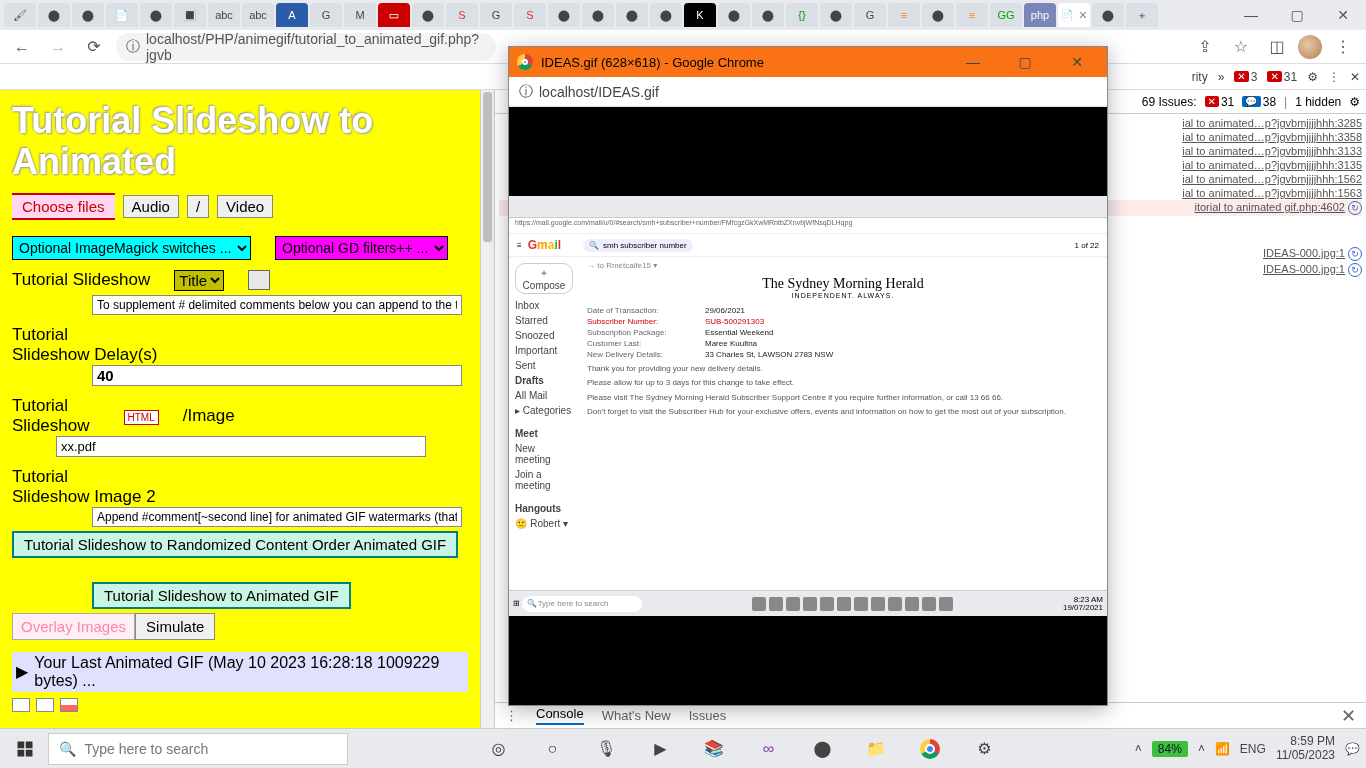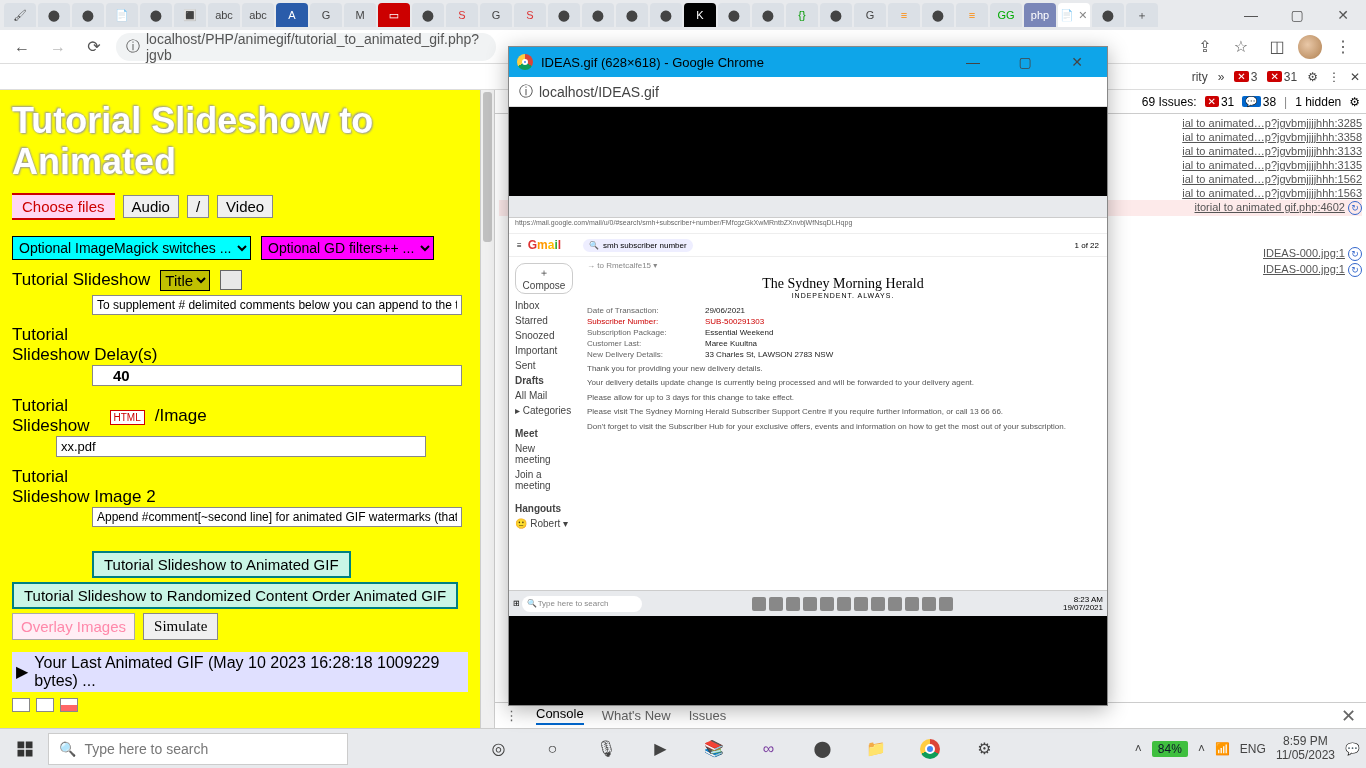--- a/index.html
+++ b/index.html
@@ -31,51 +31,51 @@
 
 .page { position:absolute; top:90px; left:0; right:0; bottom:40px; display:flex; }
 .yellow { background: #ffff00; width: 480px; padding: 10px 12px; font-family: Georgia, "Times New Roman", serif; color:#000; position:relative;}
 .page-scroll { width:14px; background:#f0f0f0; border-left:1px solid #ccc; position:relative;}
 .page-scroll .thumb { position:absolute; left:2px; right:2px; top:2px; height:150px; background:#c0c0c0; border-radius:3px;}
 
 h1.bigtitle { font-size:36px; font-weight:bold; color:#fff; text-shadow: 1px 1px 2px #999, -1px -1px 2px #999; line-height:1.15; font-family: Arial, sans-serif; }
 .title-row { display:flex; align-items:flex-end; gap:10px; flex-wrap:wrap; }
 .choose-btn { background:#ffd6f3; border-top:2px solid #c00; border-bottom:2px solid #c00; border-left:none; border-right:none; padding:3px 10px; font-size:15px; color:#c00;}
 .media-btn { background:#f0f0f0; border:1px solid #888; padding:2px 8px; font-size:15px;}
-.row { margin-top:10px; display:flex; gap:10px; align-items:flex-start;}
+.row { margin-top:10px; display:flex; gap:24px; align-items:flex-start;}
 select.cyan { background:#00ffff; border:1px solid #000; font-size:14px; padding:2px 2px; }
 select.magenta { background:#ff00ff; border:1px solid #000; font-size:14px; padding:2px 2px;}
 .lbl { font-size:17px; }
 select.title-sel { background:#c0c000; border:1px solid #000; font-size:15px;}
 .sq { width:22px; height:20px; border:1px solid #666; background:#e8e8e8; display:inline-block;}
 input.txt { width: 370px; font-size:12px; padding:2px 4px; border:1px solid #888; background:#fff; font-family: Arial, sans-serif;}
-input.num { width: 370px; font-size:15px; padding:1px 20px; border:1px solid #888; background:#fff; font-weight:bold;}
+input.num { width: 370px; font-size:15px; padding:1px 4px; border:1px solid #888; background:#fff; font-weight:bold;}
 .html-chip { display:inline-block; border:1px solid #c00; color:#c00; font-size:10px; padding:1px 3px; background:#fff;}
 .big-btn { border:2px solid #008080; padding:3px 10px; font-size:15px; background:#c9f5e5; }
 .big-btn.wide { display:block; background:#c9f5e5;}
 .ov-btn { background:#ffeef5; color:#f8a; border:1px solid #aaa; padding:4px 8px; font-size:15px;}
-.sim-btn { background:#f0f0f0; border:1px solid #888; padding:4px 10px; font-size:15px;font-family:Liberation Serif, serif;}
+.sim-btn { background:#f0f0f0; border:1px solid #888; padding:4px 10px; font-size:15px;}
 .details-row { background:#e0e0ff; padding:2px 4px; font-size:16px; display:flex; align-items:center; gap:6px; margin-top:12px;}
 .mini-ic { display:inline-block; width:18px; height:14px; border:1px solid #888; background:#fff;}
 
 
 .devtools { flex:1; background:#fff; display:flex; flex-direction:column; font-family: Consolas, monospace; font-size:11px; border-left:1px solid #ccc;}
 .dt-issues { height:24px; border-bottom:1px solid #ccc; display:flex; align-items:center; justify-content:flex-end; gap:8px; padding:0 6px; font-family:"Segoe UI"; font-size:12px;}
 .dt-body { flex:1; overflow:hidden; padding:2px 4px;}
 .dt-line { color:#666; padding:1px 0; display:flex; justify-content:space-between; gap:6px; white-space:nowrap;}
 .dt-line a { color:#555; text-decoration:underline;}
 .dt-line.err { background:#fdeaea; }
 .circ { width:14px; height:14px; border:1px solid #36c; border-radius:50%; color:#36c; font-size:9px; display:inline-flex; align-items:center; justify-content:center;}
 .dt-bottom { height:26px; border-top:1px solid #ccc; display:flex; align-items:center; gap:18px; padding:0 10px; font-family:"Segoe UI"; font-size:13px; color:#666;}
 .dt-bottom .sel { color:#000; border-bottom:2px solid #06c; padding-bottom:2px;}
 .dt-close { margin-left:auto; font-size:18px; color:#666;}
 
 
 .popup { position:absolute; left:508px; top:46px; width:600px; height:660px; background:#fff; border:1px solid #888; box-shadow:0 4px 20px rgba(0,0,0,.3); display:flex; flex-direction:column;}
-.pop-title { height:30px; display:flex; align-items:center; gap:8px; padding:0 8px; font-size:13px; background:#0ea5e9;}
+.pop-title { height:30px; display:flex; align-items:center; gap:8px; padding:0 8px; font-size:13px; background:#f97316;}
 .pop-title .spacer { flex:1; }
 .pop-title .pbtn { width:44px; height:30px; display:flex; align-items:center; justify-content:center; color:#444; font-size:14px;}
 .pop-addr { height:30px; display:flex; align-items:center; gap:6px; padding:0 10px; font-size:14px; color:#444; border-bottom:1px solid #ddd;}
 .pop-body { flex:1; background:#000; display:flex; align-items:center; justify-content:center;}
 .gif-frame { width:100%; height:420px; background:#fff; font-size:8px; overflow:hidden; position:relative;}
 .gif-top { height:22px; background:#e8eaed; border-bottom:1px solid #ccc;}
 .gif-url { height:16px; font-size:7px; color:#666; padding:1px 6px; border-bottom:1px solid #eee;}
 .gmail { display:flex; height: calc(100% - 70px);}
 .gside { width:70px; padding:6px; font-size:10px; color:#444;}
 .gside div { padding:2px 0;}
@@ -93,21 +93,21 @@
 
 
 .win-taskbar { position:absolute; left:0; right:0; bottom:0; height:40px; background:#e8eaed; border-top:1px solid #ccc; display:flex; align-items:center; padding:0 6px; gap:4px;}
 .win-start { width:38px; height:32px; display:flex; align-items:center; justify-content:center;}
 .win-start svg { width:18px; height:18px;}
 .win-search { flex:0 0 300px; height:32px; background:#fff; border:1px solid #ccc; display:flex; align-items:center; gap:8px; padding:0 10px; color:#777; font-size:14px;}
 .tb-center { flex:1; display:flex; align-items:center; justify-content:center; gap:28px;}
 .tb-ic { width:26px; height:26px; display:flex; align-items:center; justify-content:center; color:#444;}
 .tb-right { display:flex; align-items:center; gap:10px; font-size:12px; color:#444;}
 .battery { background:#3fbf3f; color:#0f172a; padding:1px 6px; border-radius:2px; font-size:12px;}
-.clock { text-align:center; line-height:1.1;}
+.clock { text-align:right; line-height:1.1;}
 
 .chrome-ic { width:20px; height:20px; border-radius:50%; background: conic-gradient(#db4437 0 120deg, #0f9d58 120deg 240deg, #ffcd40 240deg 360deg); position:relative;}
 .chrome-ic::after { content:""; position:absolute; inset:5px; background:#4285f4; border:2px solid #fff; border-radius:50%;}
 </style>
 </head>
 <body>
 
 <div class="chrome-win">
 
   <div class="titlebar">
@@ -236,27 +236,27 @@
       </div>
 
       <div class="row">
         <span class="lbl" style="white-space:pre">Tutorial
 Slideshow Image 2</span>
       </div>
       <div style="margin-left:80px;">
         <input class="txt" value="Append #comment[~second line] for animated GIF watermarks (that are red if first slide has" style="">
       </div>
 
+      <div style="margin-top:4px;">
+        <button class="big-btn wide">Tutorial Slideshow to Randomized Content Order Animated GIF</button>
+      </div>
       <div style="margin-top:24px; margin-left:80px;">
         <button class="big-btn">Tutorial Slideshow to Animated GIF</button>
       </div>
-      <div style="margin-top:4px;">
-        <button class="big-btn wide">Tutorial Slideshow to Randomized Content Order Animated GIF</button>
-      </div>
-      <div style="margin-top:4px; display:flex; gap:8px;">
+      <div style="margin-top:4px; display:flex; ">
         <button class="ov-btn">Overlay Images</button>
         <button class="sim-btn">Simulate</button>
       </div>
 
       <div class="details-row">
         <span>▶</span>
         <span>Your Last Animated GIF (May 10 2023 16:28:18 1009229 bytes) ...</span>
       </div>
       <div style="margin-top:6px; display:flex; gap:6px;">
         <span class="mini-ic"></span>
@@ -436,21 +436,20 @@
               <div class="kv">
                 <div class="k">Customer Last:</div>
                 <div class="v">Maree Kuultna</div>
               </div>
               <div class="kv">
                 <div class="k">New Delivery Details:</div>
                 <div class="v">33 Charles St, LAWSON 2783 NSW</div>
               </div>
             </div>
           <div class="ptxt">Thank you for providing your new delivery details.</div>
-          <div class="ptxt"><span>Your delivery details update change is currently being processed and will be forwarded to your delivery agent.</span></div>
           <div class="ptxt">Please allow for up to 3 days for this change to take effect.</div>
           <div class="ptxt">Please visit The Sydney Morning Herald Subscriber Support Centre if you require further information, or call 13 66 66.</div>
           <div class="ptxt">Don't forget to visit the Subscriber Hub for your exclusive offers, events and information on how to get the most out of your subscription.</div>
         </div>
       </div>
       <div class="gif-taskbar">
         <span>⊞</span>
         <div class="srch">🔍 <span>Type here to search</span></div>
         <div style="flex:1; display:flex; gap:3px; justify-content:center;">
           <div class="ti"></div>

